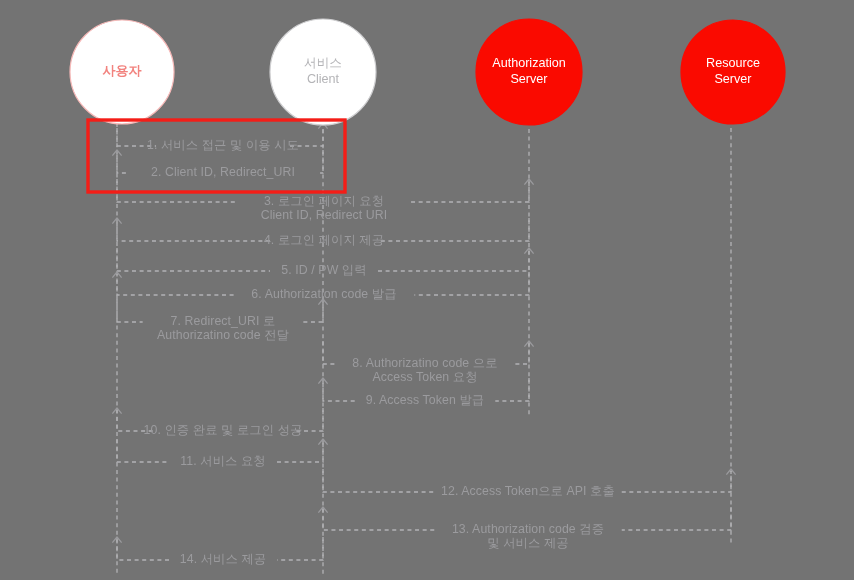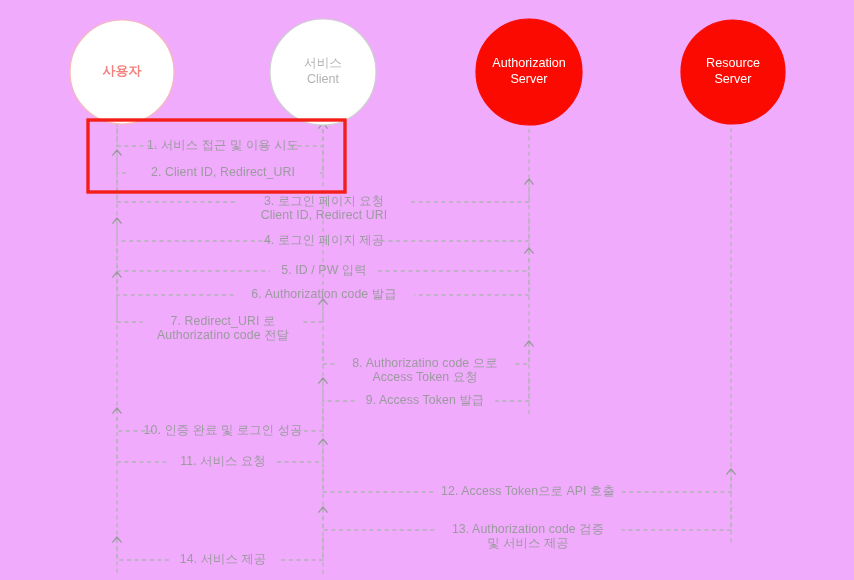--- a/index.html
+++ b/index.html
@@ -4,21 +4,21 @@
 <style>
   html, body {
     margin: 0;
     padding: 0;
     background: #f7f7f7;
   }
   #canvas {
     position: relative;
     width: 854px;
     height: 580px;
-    background: #f0abfc;
+    background: #737373;
     font-family: "Liberation Sans", sans-serif;
     overflow: hidden;
   }
   svg#diagram {
     position: absolute;
     inset: 0;
     width: 854px;
     height: 580px;
     display: block;
   }

